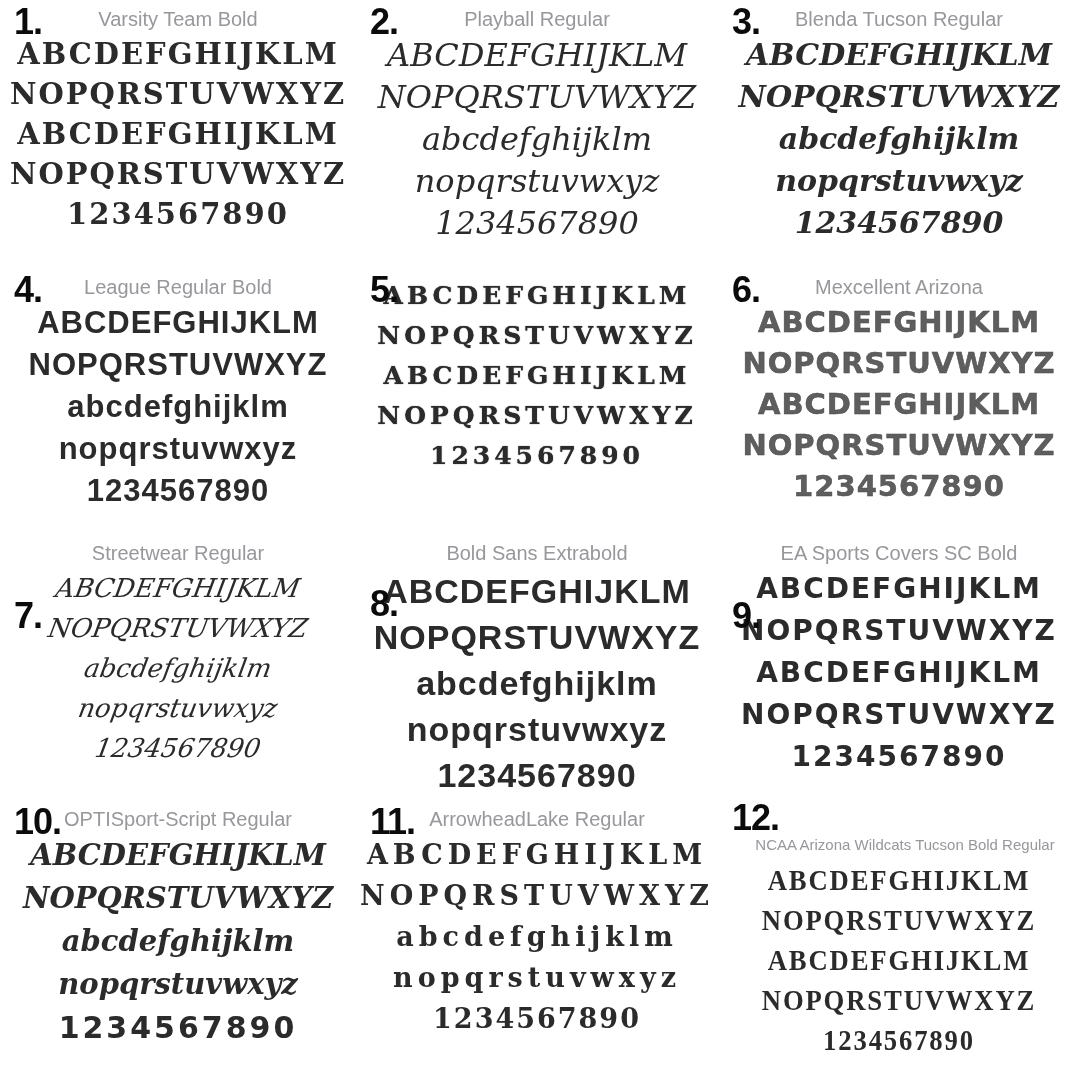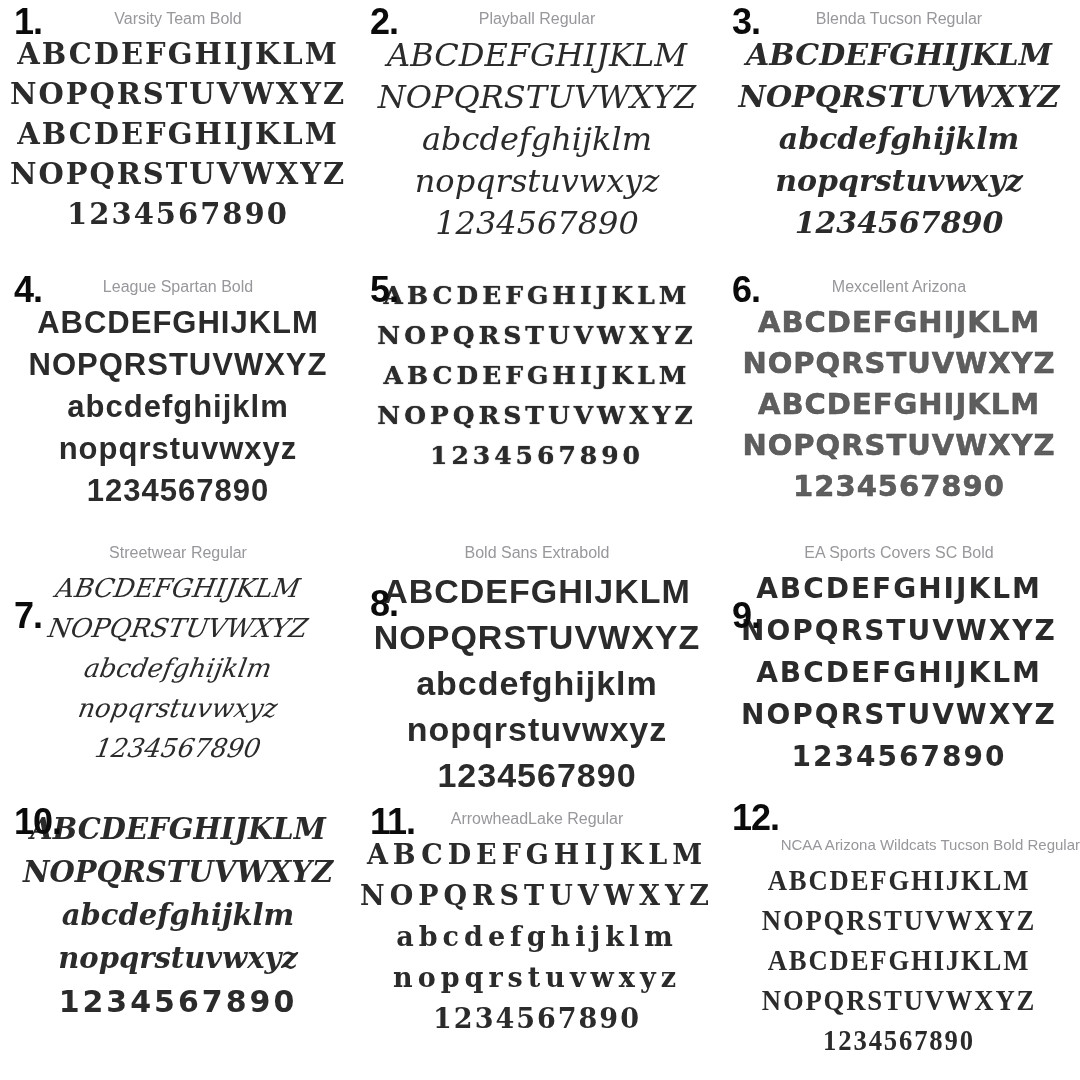--- a/index.html
+++ b/index.html
@@ -15,33 +15,33 @@
     grid-template-rows:268px 266px 266px 280px;
   }
   .cell{position:relative;text-align:center;padding-top:8px;overflow:hidden;}
   .num{
     position:absolute;left:14px;top:4px;
     font-size:36px;font-weight:800;color:var(--num);
     letter-spacing:-1px;line-height:1;
     font-family:"Liberation Sans",sans-serif;
   }
   .label{
-    font-size:16px;color:var(--label);font-weight:400;
+    font-size:20px;color:var(--label);font-weight:400;
     margin-bottom:4px;line-height:22px;
   }
   .lines{display:block;}
   .line{
     display:block;color:var(--ink);
     font-size:30px;line-height:40px;font-weight:700;white-space:nowrap;
   }
   
   .num-low  .num{top:64px;}
   .num-inline .num{top:52px;}
   .stacked .num{top:0;}
-  .stacked .label{margin-top:26px;text-align:right;padding-left:12px;font-size:15px;}
+  .stacked .label{margin-top:26px;text-align:center;padding-left:12px;font-size:15px;}
   
   .varsity   .line{font-family:"DejaVu Serif",serif;letter-spacing:2px;font-size:29px;}
   .playball  .line{font-family:"DejaVu Serif",serif;font-style:italic;font-weight:400;font-size:32px;line-height:42px;}
   .blenda    .line{font-family:"DejaVu Serif",serif;font-style:italic;font-weight:700;font-size:30px;line-height:42px;}
   .spartan   .line{font-family:"Liberation Sans",sans-serif;font-weight:700;font-size:31px;line-height:42px;letter-spacing:1px;}
   .emilio    .line{font-family:"DejaVu Serif",serif;letter-spacing:4px;font-size:25px;line-height:40px;text-shadow:0 0 1px #2b2b2b;}
   .mexcellent .line{font-family:"DejaVu Sans",sans-serif;color:#5e5e5e;font-size:29px;line-height:41px;letter-spacing:1px;-webkit-text-stroke:0.5px #4a4a4a;}
   .streetwear .line{font-family:"DejaVu Serif",serif;font-style:italic;font-weight:500;font-size:26px;line-height:40px;transform:skewX(-10deg);}
   .opensans  .line{font-family:"Liberation Sans",sans-serif;font-weight:800;font-size:34px;line-height:46px;letter-spacing:1px;}
   .easports  .line{font-family:"DejaVu Sans",sans-serif;font-weight:800;font-size:28px;line-height:42px;letter-spacing:2px;}
@@ -86,21 +86,21 @@
 
     <span class="line">ABCDEFGHIJKLM</span>
         <span class="line">NOPQRSTUVWXYZ</span>
         <span class="line">abcdefghijklm</span>
         <span class="line">nopqrstuvwxyz</span>
         <span class="line">1234567890</span>
       </div>
   </div>
     <div class="cell spartan default">
     <span class="num">4.</span>
-    <div class="label">League Spartan Bold</div>
+    <div class="label">League Regular Bold</div>
     <div class="lines">
 
     <span class="line">ABCDEFGHIJKLM</span>
         <span class="line">NOPQRSTUVWXYZ</span>
         <span class="line">abcdefghijklm</span>
         <span class="line">nopqrstuvwxyz</span>
         <span class="line">1234567890</span>
       </div>
   </div>
     <div class="cell emilio default">
@@ -157,20 +157,21 @@
 
     <span class="line">ABCDEFGHIJKLM</span>
         <span class="line">NOPQRSTUVWXYZ</span>
         <span class="line">ABCDEFGHIJKLM</span>
         <span class="line">NOPQRSTUVWXYZ</span>
         <span class="line">1234567890</span>
       </div>
   </div>
     <div class="cell optisport default">
     <span class="num">10.</span>
+    <div class="label">OPTISport-Script Regular</div>
     <div class="lines">
 
     <span class="line">ABCDEFGHIJKLM</span>
         <span class="line">NOPQRSTUVWXYZ</span>
         <span class="line">abcdefghijklm</span>
         <span class="line">nopqrstuvwxyz</span>
         <span class="line">1234567890</span>
       </div>
   </div>
     <div class="cell arrowhead default">

